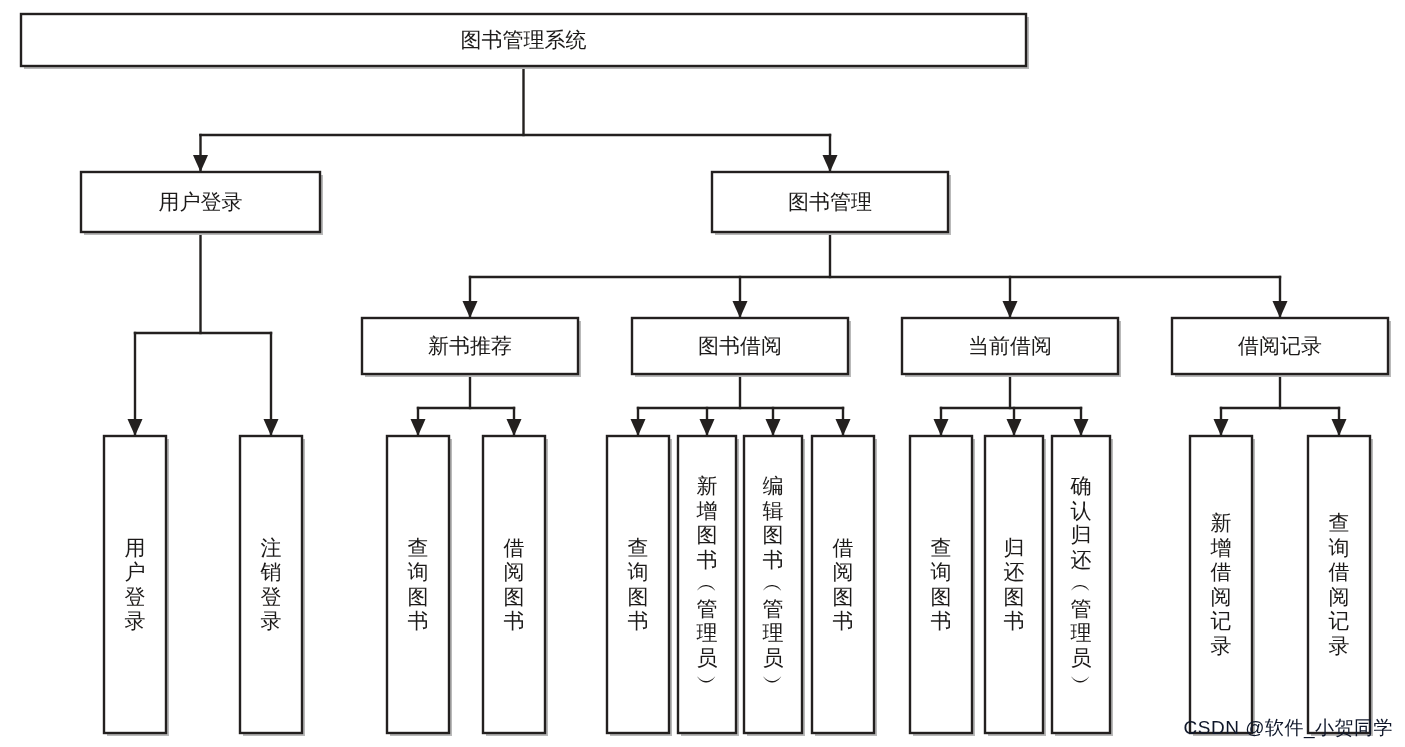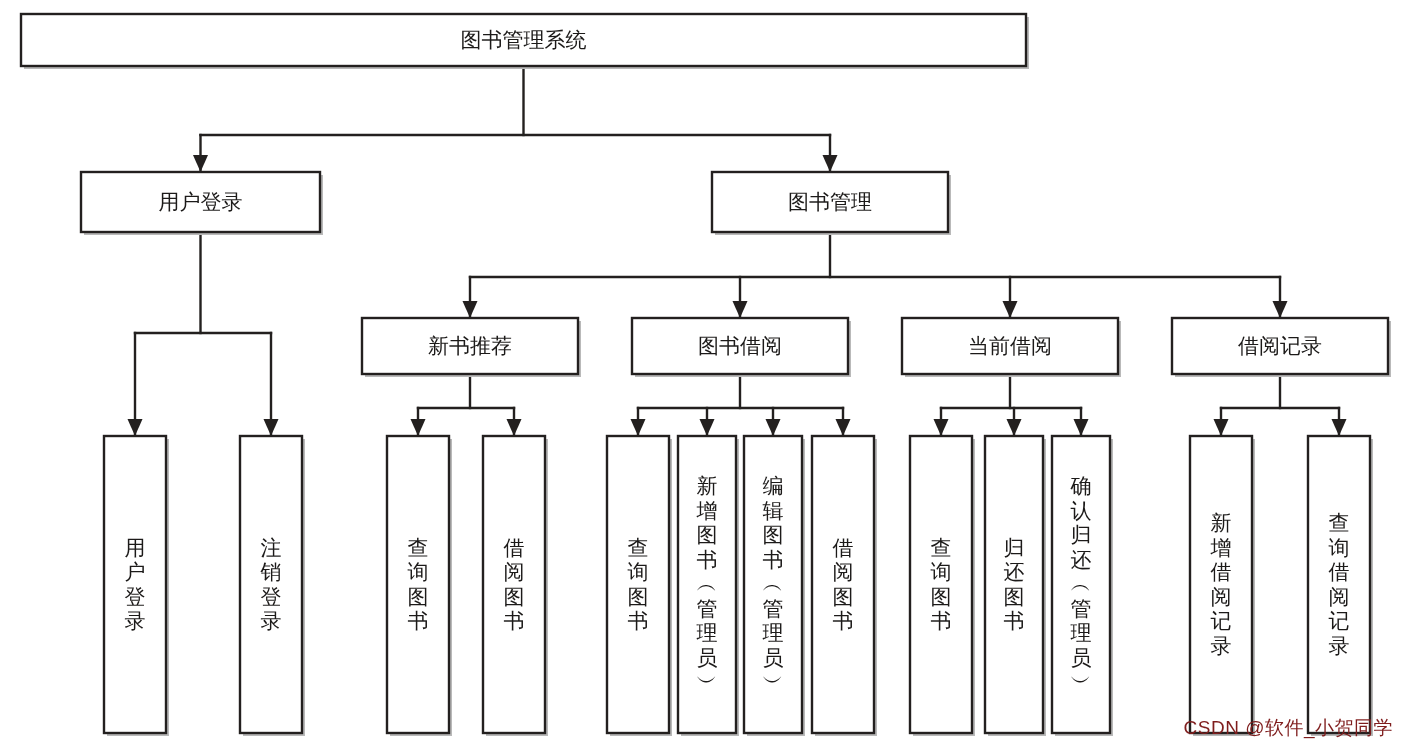--- a/index.html
+++ b/index.html
@@ -56,21 +56,21 @@
     font-size: 21px;
     fill: #1c1a19;
     text-anchor: middle;
   }
   .watermark {
     position: absolute;
     right: 12px;
     bottom: 6px;
     font-family: "Liberation Sans", "DejaVu Sans", sans-serif;
     font-size: 19px;
-    color: #7f1d1d;
+    color: #0f172a;
     letter-spacing: 0.5px;
     white-space: nowrap;
     user-select: none;
   }
 </style>
 </head>
 <body>
 
 <div id="diagram-root">
 

